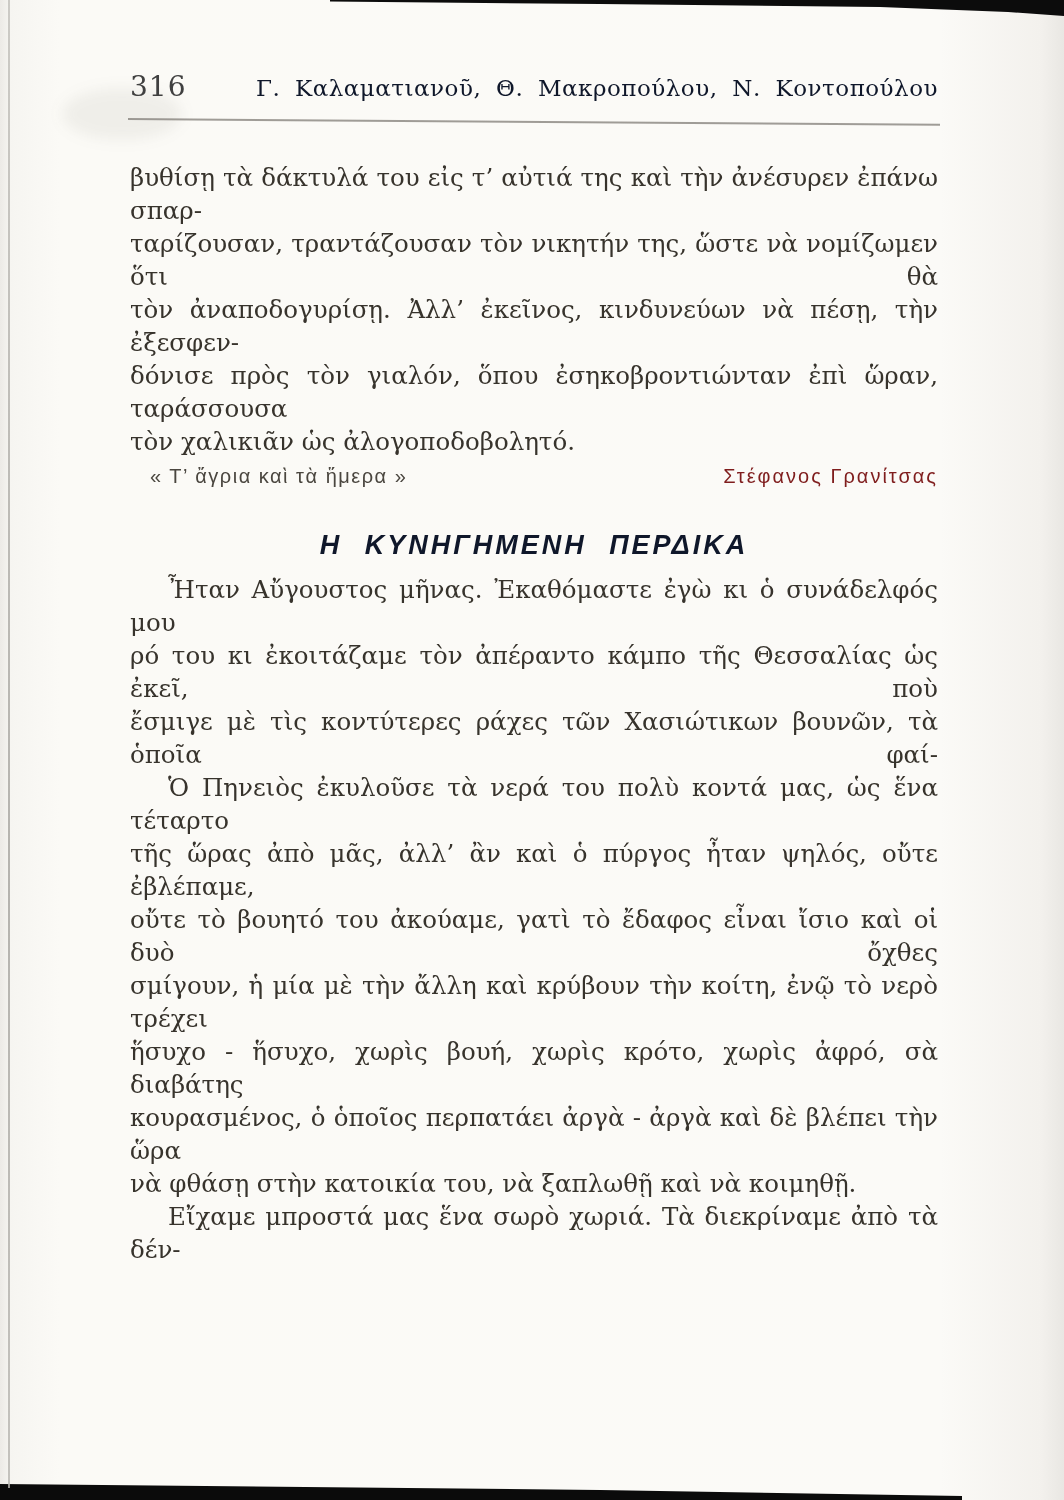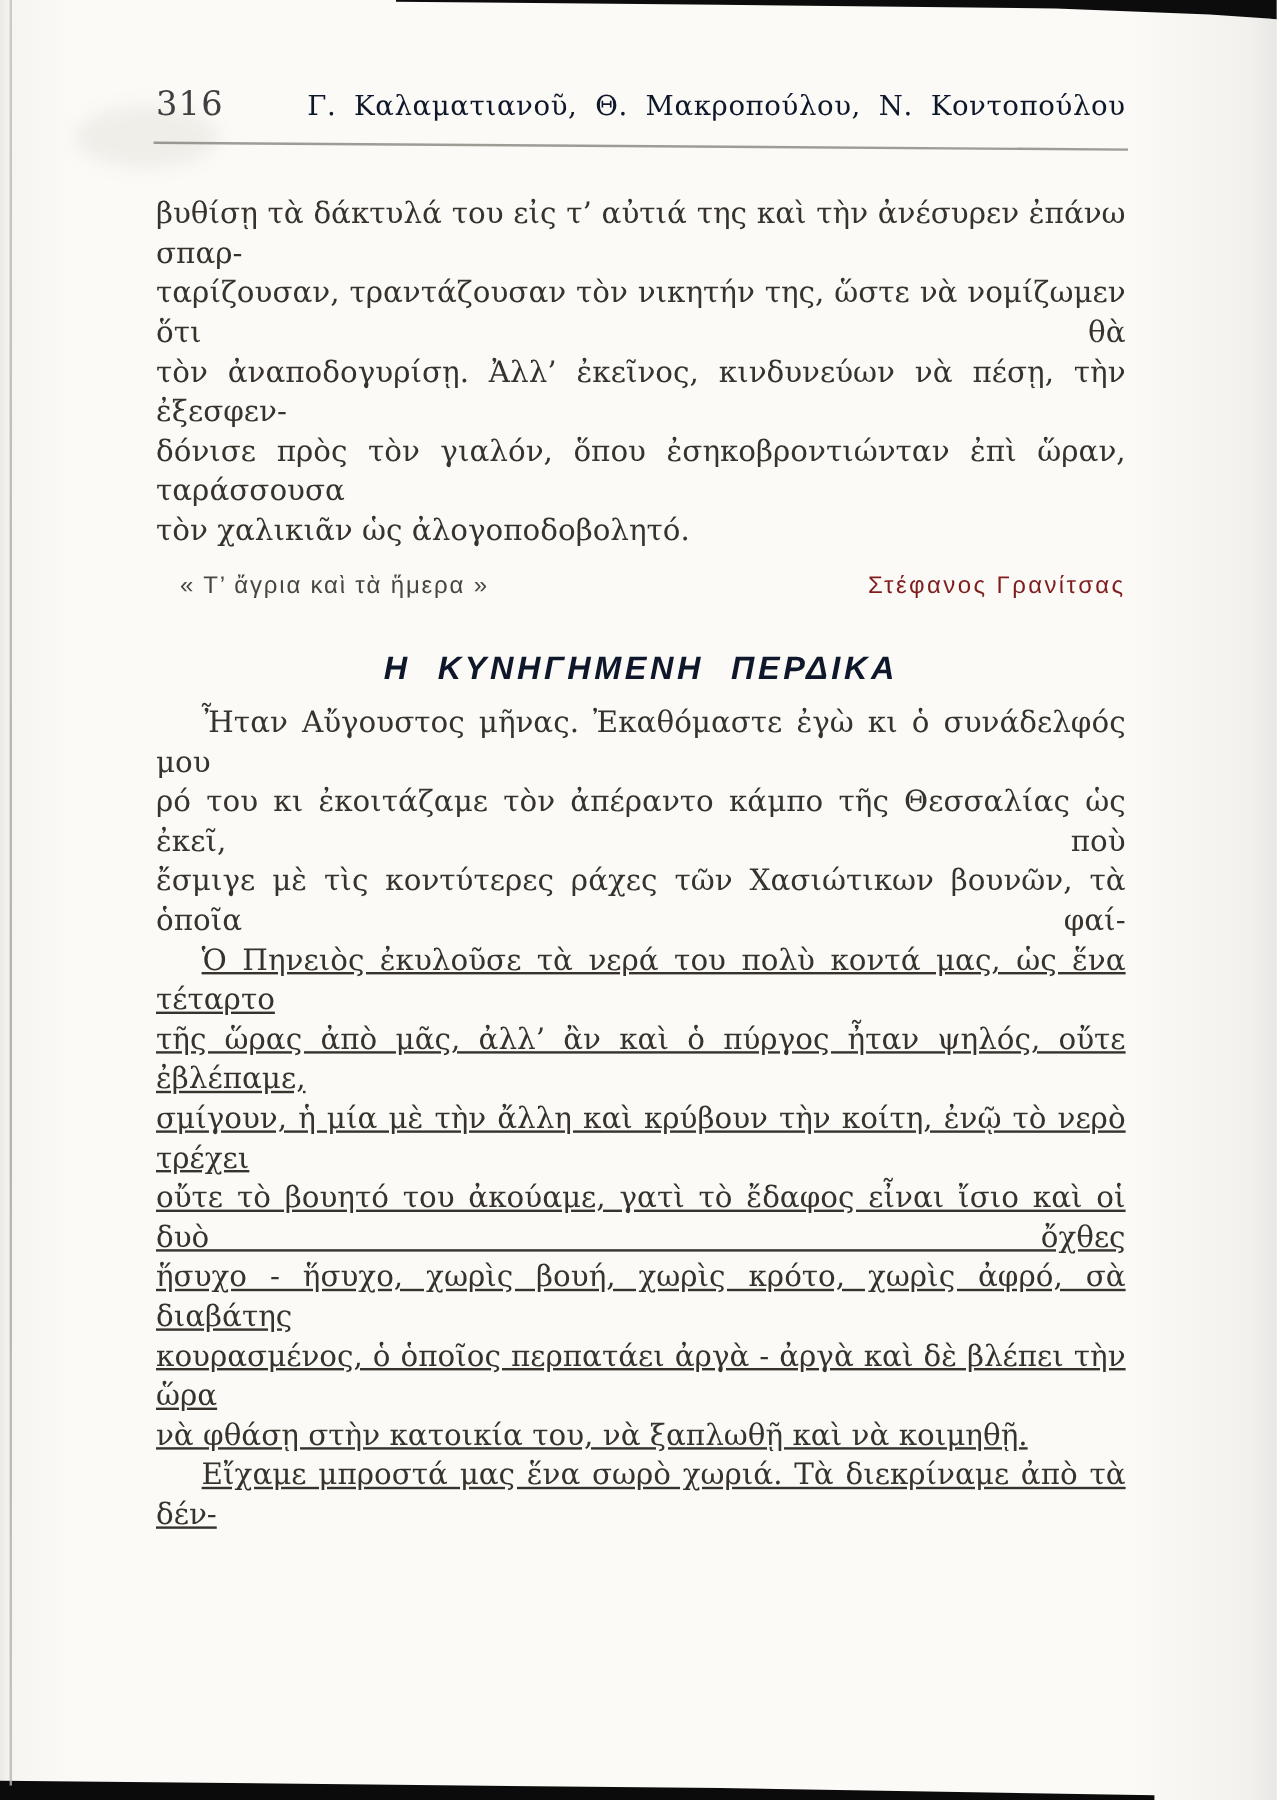--- a/index.html
+++ b/index.html
@@ -26,30 +26,30 @@
   .header-rule{position:absolute;top:118px;left:128px;width:812px;height:2px;
     background:#77746d;opacity:.7;transform:rotate(0.4deg);transform-origin:left center;}
 
   
   .text-block{position:absolute;top:161px;left:130px;width:808px;}
   .line{font-size:24.5px;line-height:33px;text-align:justify;text-align-last:justify;}
   .line.no-j{text-align-last:left;}
   .line.indent{text-indent:38px;}
 
   .attribution{display:flex;justify-content:space-between;align-items:baseline;
-    margin-top:19px;height:30px;font-family:"Liberation Sans",sans-serif;color:#4a463f;}
+    margin-top:7px;height:30px;font-family:"Liberation Sans",sans-serif;color:#4a463f;}
   .attribution .source{font-size:20px;letter-spacing:1.5px;padding-left:20px;}
   .attribution .author{font-size:20px;letter-spacing:2px;color:#7f1d1d;}
 
   .story-title{margin-top:35px;margin-bottom:12px;text-align:center;
     font-family:"Liberation Sans",sans-serif;font-weight:bold;font-style:italic;
     font-size:27px;letter-spacing:3px;word-spacing:12px;color:#0f172a;}
 
   .paragraph{margin:0;}
-  .paragraph + .paragraph{margin-top:0;text-decoration:underline;}
+  .paragraph + .paragraph{margin-top:0;}
 </style>
 </head>
 <body>
 
 <div class="page">
 
   <svg class="scan-artifacts" width="1064" height="1500" viewBox="0 0 1064 1500" aria-hidden="true">
     <polygon points="330,0 1064,0 1064,16 1008,12 880,7 600,4 330,1.5" fill="#0c0c0c"></polygon>
     <polygon points="0,1484 600,1490 962,1496 962,1500 0,1500" fill="#0b0b0b"></polygon>
   </svg>
@@ -80,22 +80,22 @@
     <div class="story-title">Η ΚΥΝΗΓΗΜΕΝΗ ΠΕΡΔΙΚΑ</div>
 
     <div class="paragraph">
         <div class="line indent">Ἦταν Αὔγουστος μῆνας. Ἐκαθόμαστε ἐγὼ κι ὁ συνάδελφός μου</div>
         <div class="line">ρό του κι ἐκοιτάζαμε τὸν ἀπέραντο κάμπο τῆς Θεσσαλίας ὡς ἐκεῖ, ποὺ</div>
         <div class="line">ἔσμιγε μὲ τὶς κοντύτερες ράχες τῶν Χασιώτικων βουνῶν, τὰ ὁποῖα φαί-</div>
       </div>
     <div class="paragraph">
         <div class="line indent">Ὁ Πηνειὸς ἐκυλοῦσε τὰ νερά του πολὺ κοντά μας, ὡς ἕνα τέταρτο</div>
         <div class="line">τῆς ὥρας ἀπὸ μᾶς, ἀλλ’ ἂν καὶ ὁ πύργος ἦταν ψηλός, οὔτε ἐβλέπαμε,</div>
+        <div class="line">οὔτε τὸ βουητό του ἀκούαμε, γατὶ τὸ ἔδαφος εἶναι ἴσιο καὶ οἱ δυὸ ὄχθες</div>
         <div class="line">σμίγουν, ἡ μία μὲ τὴν ἄλλη καὶ κρύβουν τὴν κοίτη, ἐνῷ τὸ νερὸ τρέχει</div>
-        <div class="line">οὔτε τὸ βουητό του ἀκούαμε, γατὶ τὸ ἔδαφος εἶναι ἴσιο καὶ οἱ δυὸ ὄχθες</div>
         <div class="line">ἥσυχο - ἥσυχο, χωρὶς βουή, χωρὶς κρότο, χωρὶς ἀφρό, σὰ διαβάτης</div>
         <div class="line">κουρασμένος, ὁ ὁποῖος περπατάει ἀργὰ - ἀργὰ καὶ δὲ βλέπει τὴν ὥρα</div>
         <div class="line no-j">νὰ φθάσῃ στὴν κατοικία του, νὰ ξαπλωθῇ καὶ νὰ κοιμηθῇ.</div>
       </div>
     <div class="paragraph">
         <div class="line indent">Εἴχαμε μπροστά μας ἕνα σωρὸ χωριά. Τὰ διεκρίναμε ἀπὸ τὰ δέν-</div>
       </div>
 
   </div>
 </div>

